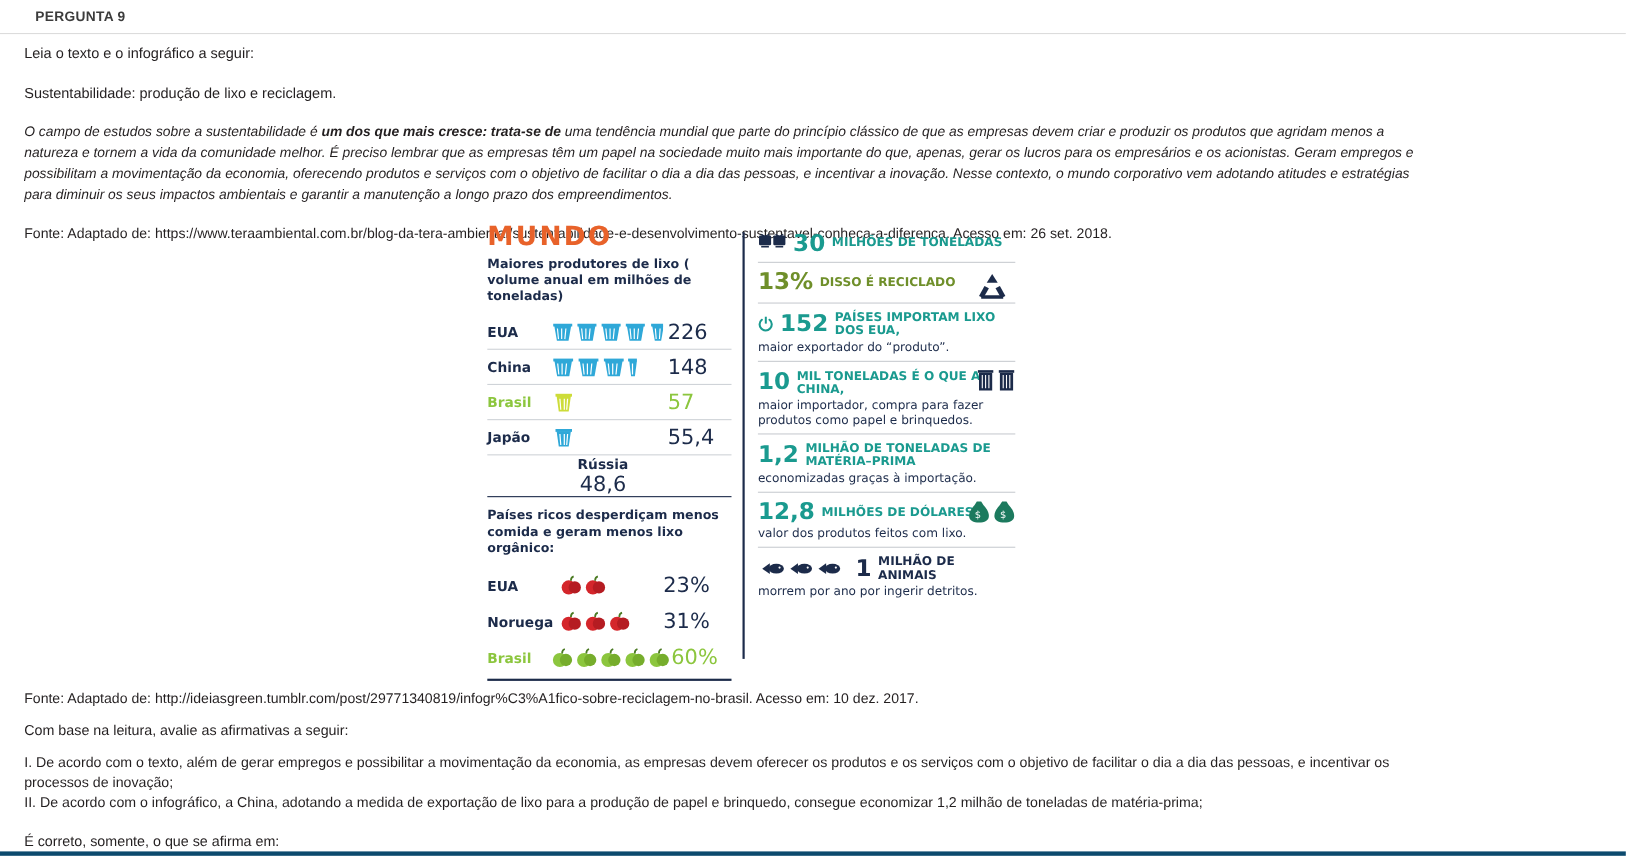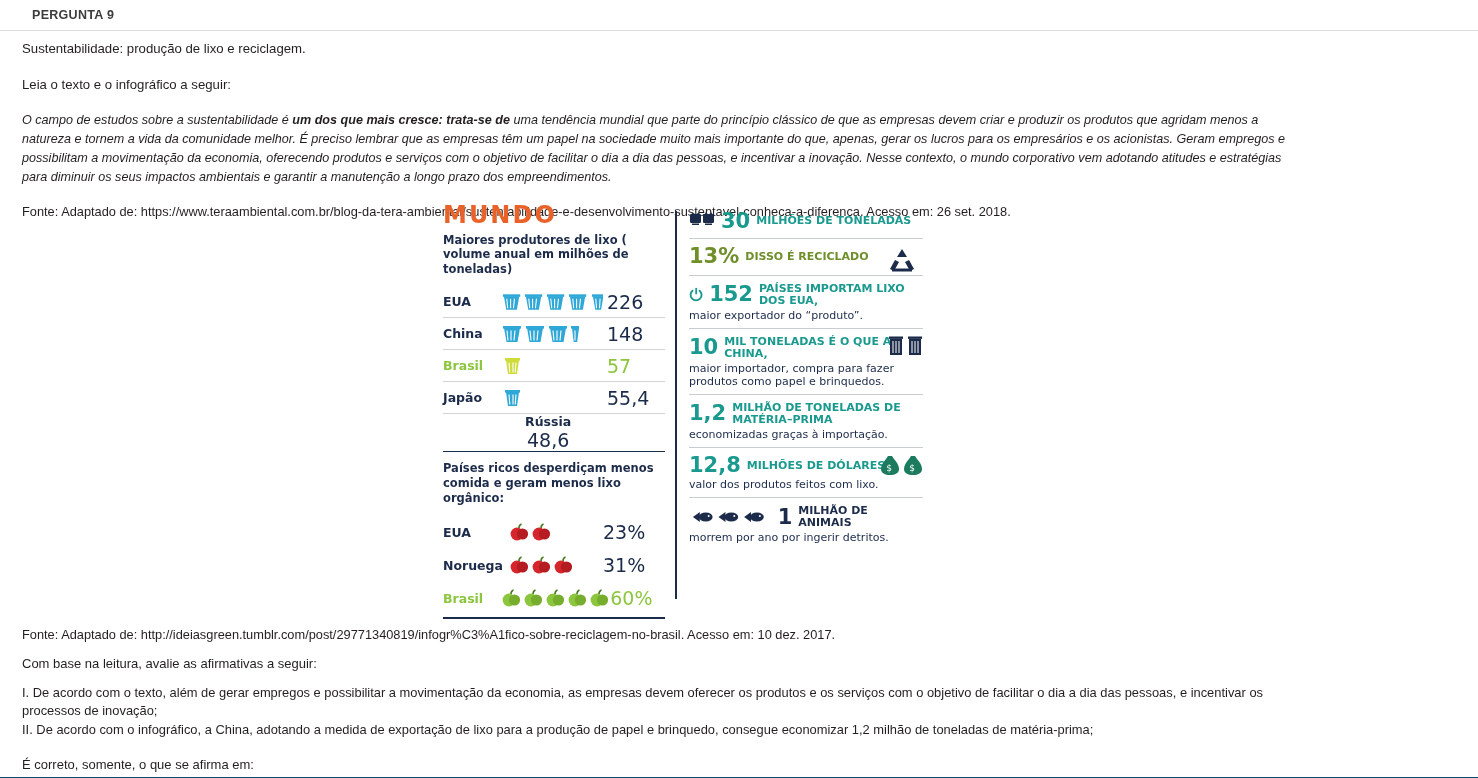--- a/index.html
+++ b/index.html
@@ -13,21 +13,21 @@
     width: 1478px;
     height: 778px;
     overflow: hidden;
     position: relative;
   }
   .page {
     position: relative;
     width: 1478px;
     height: 778px;
     box-sizing: border-box;
-    border-bottom: 1px solid #0c4a6e;
+    border-bottom: 4px solid #0c4a6e;
   }
   .question-label {
     position: absolute;
     left: 32px;
     top: 8px;
     font-size: 12.5px;
     font-weight: bold;
     letter-spacing: 0.3px;
     color: #3c3c3c;
   }
@@ -254,22 +254,22 @@
 </style>
 </head>
 <body>
 
 <div class="page">
 
   <div class="question-label">PERGUNTA 9</div>
   <div class="rule-top"></div>
 
   <div class="body-block">
+    <p class="line">Leia o texto e o infográfico a seguir:</p>
     <p class="line">Sustentabilidade: produção de lixo e reciclagem.</p>
-    <p class="line">Leia o texto e o infográfico a seguir:</p>
     <p class="italic-block"><span>O campo de estudos sobre a sustentabilidade é </span><b>um dos que mais cresce: trata-se de</b><span> uma tendência mundial que parte do princípio clássico de que as empresas devem criar e produzir os produtos que agridam menos a natureza e tornem a vida da comunidade melhor. É preciso lembrar que as empresas têm um papel na sociedade muito mais importante do que, apenas, gerar os lucros para os empresários e os acionistas. Geram empregos e possibilitam a movimentação da economia, oferecendo produtos e serviços com o objetivo de facilitar o dia a dia das pessoas, e incentivar a inovação. Nesse contexto, o mundo corporativo vem adotando atitudes e estratégias para diminuir os seus impactos ambientais e garantir a manutenção a longo prazo dos empreendimentos.</span></p>
     <p class="source">Fonte: Adaptado de: https://www.teraambiental.com.br/blog-da-tera-ambiental/sustentabilidade-e-desenvolvimento-sustentavel-conheca-a-diferenca. Acesso em: 26 set. 2018.</p>
   </div>
 
   <div class="infographic">
 
     <div class="ig-left">
       <div class="mundo-title">MUNDO</div>
       <div class="mundo-sub">Maiores produtores de lixo ( volume anual em milhões de toneladas)</div>
 

